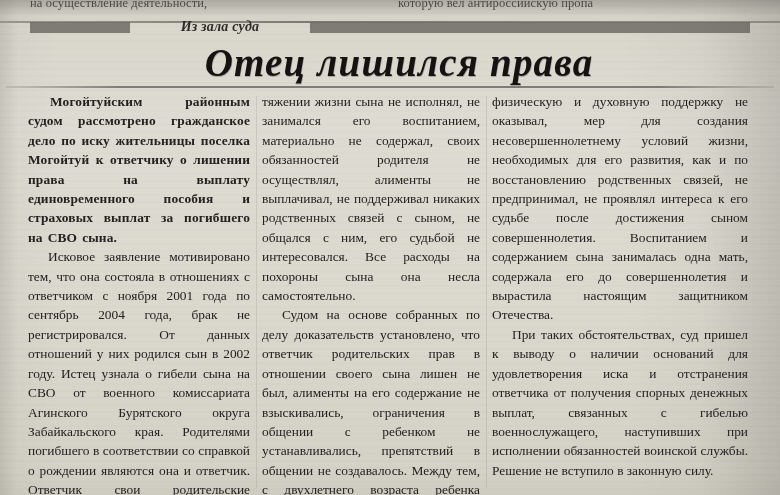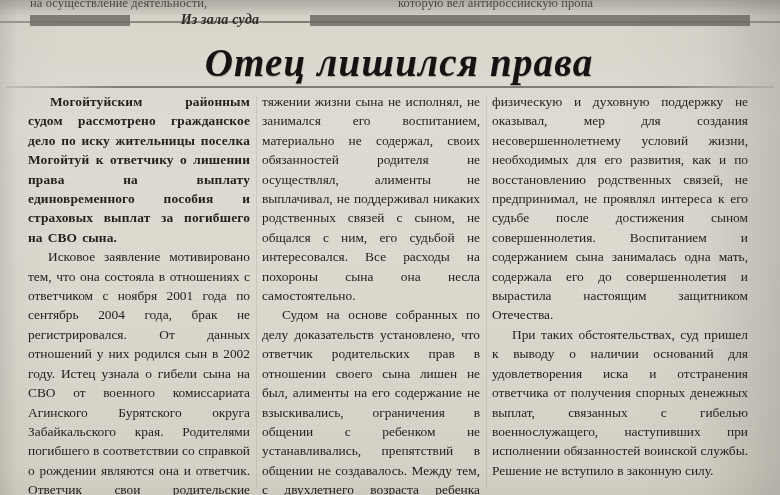--- a/index.html
+++ b/index.html
@@ -85,21 +85,21 @@
     left: 0;
     width: 780px;
     height: 2px;
     background: linear-gradient(90deg, #8f8c84, #6d6a63 40%, #8c8980);
     opacity: 0.85;
   }
 
   
   .rubric {
     position: absolute;
-    top: 12px;
+    top: 19px;
     left: 0;
     width: 696px;
     height: 17px;
   }
   .rubric .bar-left {
     position: absolute;
     left: 30px;
     top: 3px;
     width: 100px;
     height: 11px;

